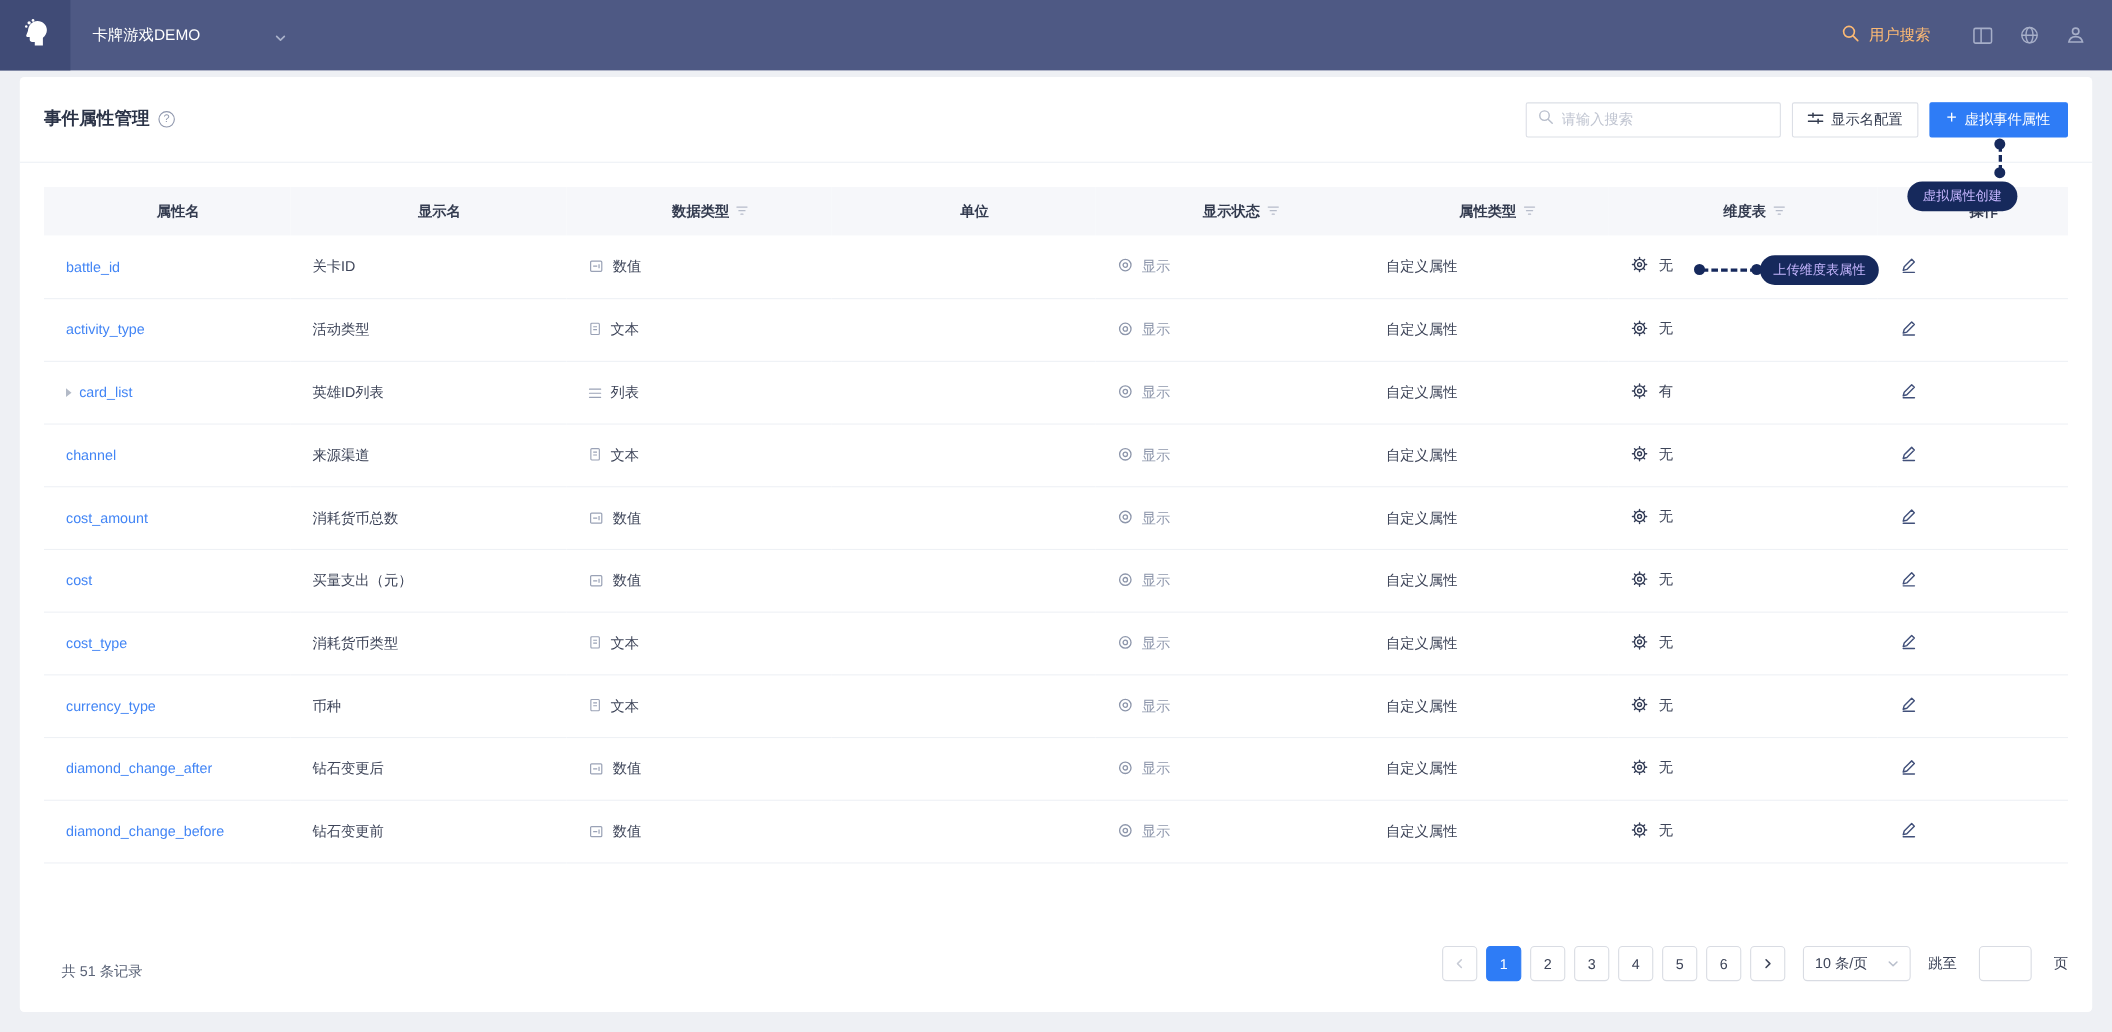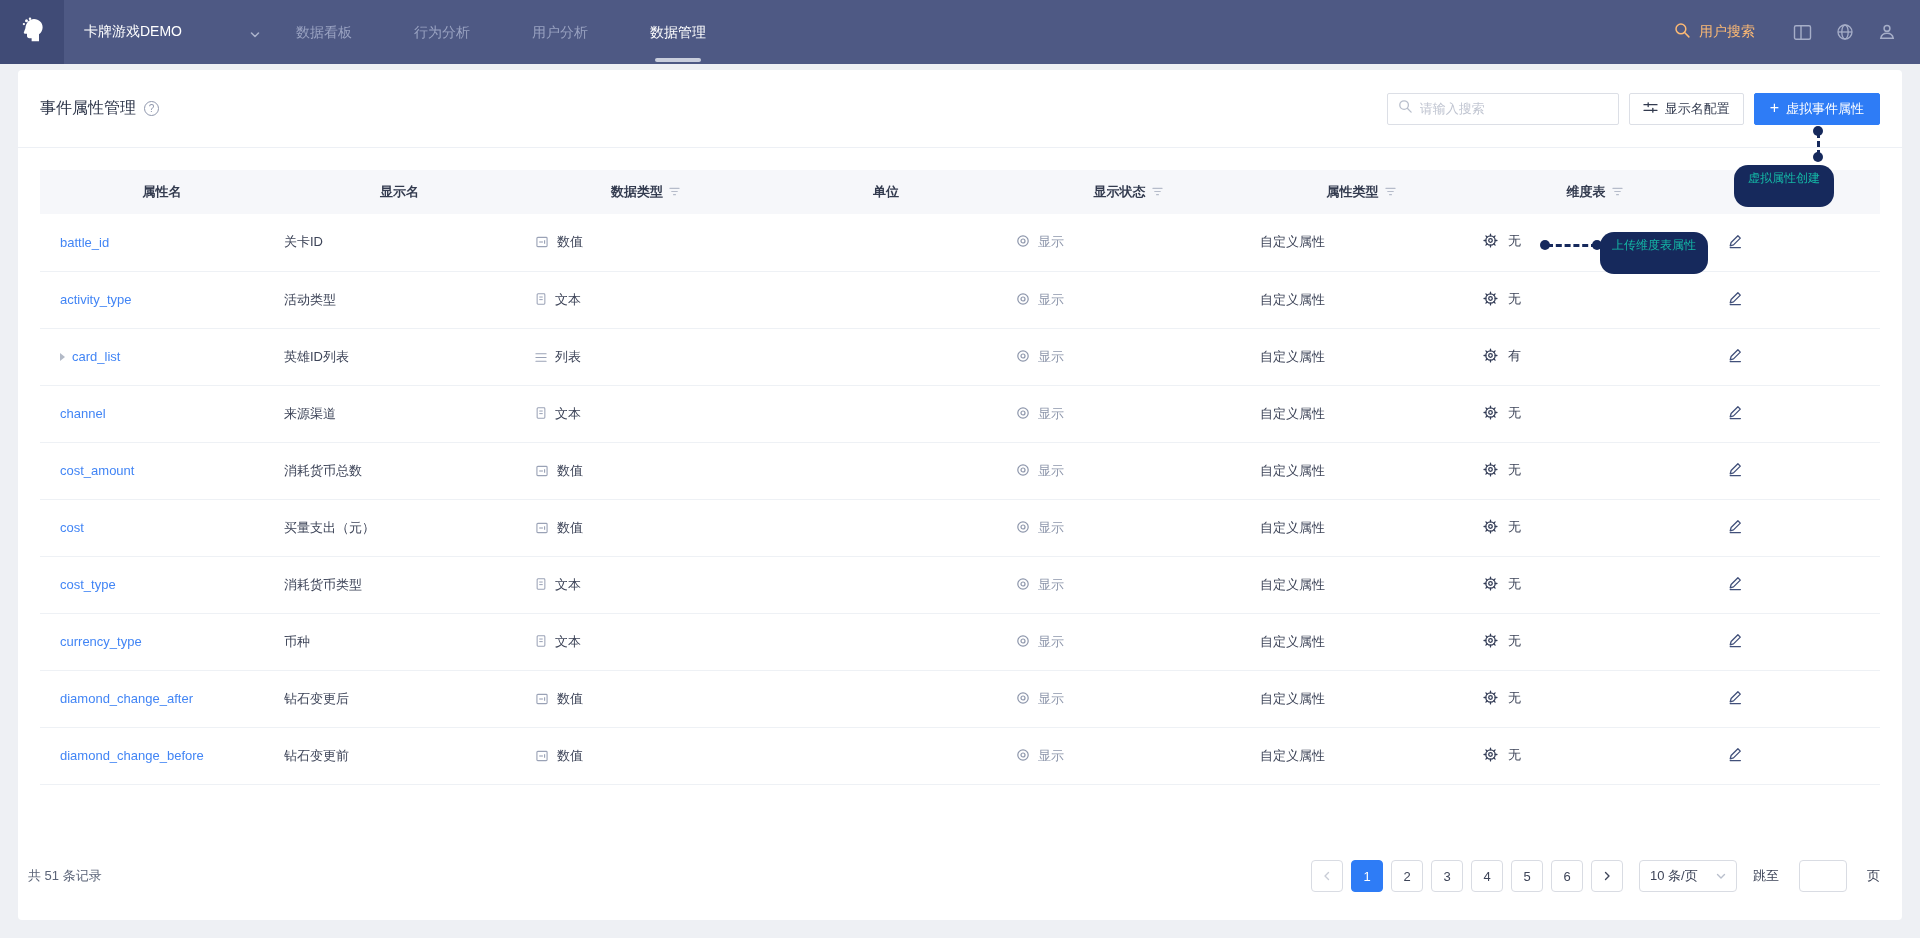--- a/index.html
+++ b/index.html
@@ -18,21 +18,21 @@
   .nav-item { color:#99a2c1; font-size:14px; line-height:64px; cursor:pointer; position:relative; white-space:nowrap; }
   .nav-item.active { color:#ffffff; }
   .nav-item.active::after { content:""; position:absolute; left:50%; transform:translateX(-50%); bottom:2px; width:46px; height:4px; border-radius:2px; background:#c9cedd; }
   .nav-right { margin-left:auto; margin-right:24px; display:flex; align-items:center; gap:24px; color:#a6aec8; }
   .user-search { display:flex; align-items:center; gap:8px; font-size:14px; cursor:pointer; color:#fdba74; margin-right:14px; }
   .nav-icon { display:flex; align-items:center; cursor:pointer; color:#a6aec8; }
   
   .card { position:absolute; left:18px; right:18px; top:70px; height:850px; background:#fff; border-radius:4px; }
   .toolbar { height:78px; display:flex; align-items:center; justify-content:space-between; padding:0 22px; border-bottom:1px solid #edf0f5; }
   .title-wrap { display:flex; align-items:center; gap:8px; }
-  .title-wrap h1 { font-size:16px; font-weight:400; color:#2b3347; }
+  .title-wrap h1 { font-size:16px; font-weight:700; color:#2b3347; }
   .help { width:15px; height:15px; border:1px solid #8f97ad; border-radius:50%; color:#8f97ad; font-size:10px; display:flex; align-items:center; justify-content:center; cursor:pointer; }
   .controls { display:flex; align-items:center; gap:10px; }
   .search-box { width:232px; height:32px; border:1px solid #dcdfe6; border-radius:2px; display:flex; align-items:center; gap:7px; padding:0 10px; color:#b9bfcc; background:#fff; }
   .search-box input { border:none; outline:none; font-size:13px; width:100%; font-family:inherit; color:#3d4458; }
   .search-box input::placeholder { color:#c0c5d1; }
   .btn { height:32px; display:flex; align-items:center; gap:7px; font-size:13px; border-radius:2px; cursor:pointer; white-space:nowrap; }
   .btn-config { padding:0 13px; background:#fff; border:1px solid #dcdfe6; color:#333b4f; }
   .btn-primary { padding:0 15px; background:#2e7cf6; border:1px solid #2e7cf6; color:#fff; }
   .btn-primary .plus { font-size:16px; font-weight:400; line-height:1; margin-top:-1px; }
   
@@ -42,36 +42,36 @@
   th .filter { color:#b6bcca; margin-left:6px; vertical-align:-1px; cursor:pointer; display:inline-block; }
   tbody td { height:57px; border-bottom:1px solid #eef1f5; padding-left:20px; font-size:13px; color:#3d4458; white-space:nowrap; overflow:hidden; }
   a.prop-link { color:#4285f5; text-decoration:none; cursor:pointer; }
   .expander { display:inline-block; width:0; height:0; border-left:5px solid #b3bac7; border-top:4px solid transparent; border-bottom:4px solid transparent; margin-right:7px; cursor:pointer; }
   .cell-icon { display:inline-block; vertical-align:-2px; margin-right:8px; color:#9aa2b6; }
   .status-cell { color:#8d96ab; }
   .status-cell .cell-icon { color:#8d96ab; }
   .gear-btn { display:inline-block; vertical-align:-4px; margin-right:9px; color:#333c56; cursor:pointer; }
   .edit-btn { display:inline-block; color:#41507a; cursor:pointer; }
   
-  .table-footer { position:absolute; left:10px; right:22px; bottom:28px; display:flex; align-items:center; justify-content:space-between; }
+  .table-footer { position:absolute; left:38px; right:22px; bottom:28px; display:flex; align-items:flex-end; justify-content:space-between; }
   .total { font-size:13px; color:#5b6478; }
   .pagination { display:flex; align-items:center; gap:8px; }
   .pg-btn { min-width:32px; height:32px; border:1px solid #d9dce3; border-radius:4px; background:#fff; display:flex; align-items:center; justify-content:center; font-size:13px; color:#3d4458; cursor:pointer; }
   .pg-btn.disabled { color:#c8ccd6; cursor:default; }
   .pg-btn.active { background:#2e7cf6; border-color:#2e7cf6; color:#fff; }
   .pg-pages { display:flex; gap:8px; }
   .page-size { width:98px; height:32px; border:1px solid #d9dce3; border-radius:4px; display:flex; align-items:center; justify-content:space-between; padding:0 10px; font-size:13px; color:#3d4458; cursor:pointer; background:#fff; margin-left:8px; }
   .page-size .caret { color:#b9bfcc; display:flex; }
   .jump { display:flex; align-items:center; gap:20px; font-size:13px; color:#3d4458; margin-left:8px; }
   .jump input { width:48px; height:32px; border:1px solid #d9dce3; border-radius:4px; text-align:center; outline:none; font-size:13px; font-family:inherit; }
   
   .dot { position:absolute; width:10px; height:10px; border-radius:50%; background:#16295c; z-index:21; }
   .conn-v { position:absolute; left:1817px; top:132px; height:24px; width:0; border-left:3px dashed #16295c; z-index:20; }
   .conn-h { position:absolute; left:1547px; top:244px; width:50px; height:0; border-top:3px dashed #16295c; z-index:20; }
-  .pill { position:absolute; height:42px; line-height:27px; background:#16295c; color:#14b8a6; font-size:12px; border-radius:14px; padding:0 14px; z-index:22; white-space:nowrap; }
+  .pill { position:absolute; height:27px; line-height:27px; background:#16295c; color:#c4b5fd; font-size:12px; border-radius:14px; padding:0 14px; z-index:22; white-space:nowrap; }
   #pill-create { top:165px; right:86px; }
   #pill-upload { top:232px; left:1600px; padding:0 12px; }
 </style>
 </head>
 <body>
 
 <div class="app">
 
   <header class="navbar">
     <div class="logo">
@@ -85,26 +85,20 @@
       </span>
     </div>
     <div class="project">
       <span>卡牌游戏DEMO</span>
       <span class="chev">
         <svg width="10" height="10" viewBox="0 0 10 10">
             <polyline points="1.5,3 5,6.5 8.5,3" fill="none" stroke="#aab2cb" stroke-width="1.5" stroke-linecap="round" stroke-linejoin="round"></polyline>
           </svg>
       </span>
     </div>
-    <nav class="main-nav">
-        <span class="nav-item">数据看板</span>
-        <span class="nav-item">行为分析</span>
-        <span class="nav-item">用户分析</span>
-        <span class="nav-item active">数据管理</span>
-      </nav>
     <div class="nav-right">
       <div class="user-search">
         <span>
           <svg width="17" height="17" viewBox="0 0 16 16">
               <g fill="none" stroke="currentColor" stroke-width="1.4" stroke-linecap="round">
                 <circle cx="6.5" cy="6.5" r="4.6"></circle>
                 <line x1="10.2" y1="10.2" x2="14" y2="14"></line>
               </g>
             </svg>
         </span>

